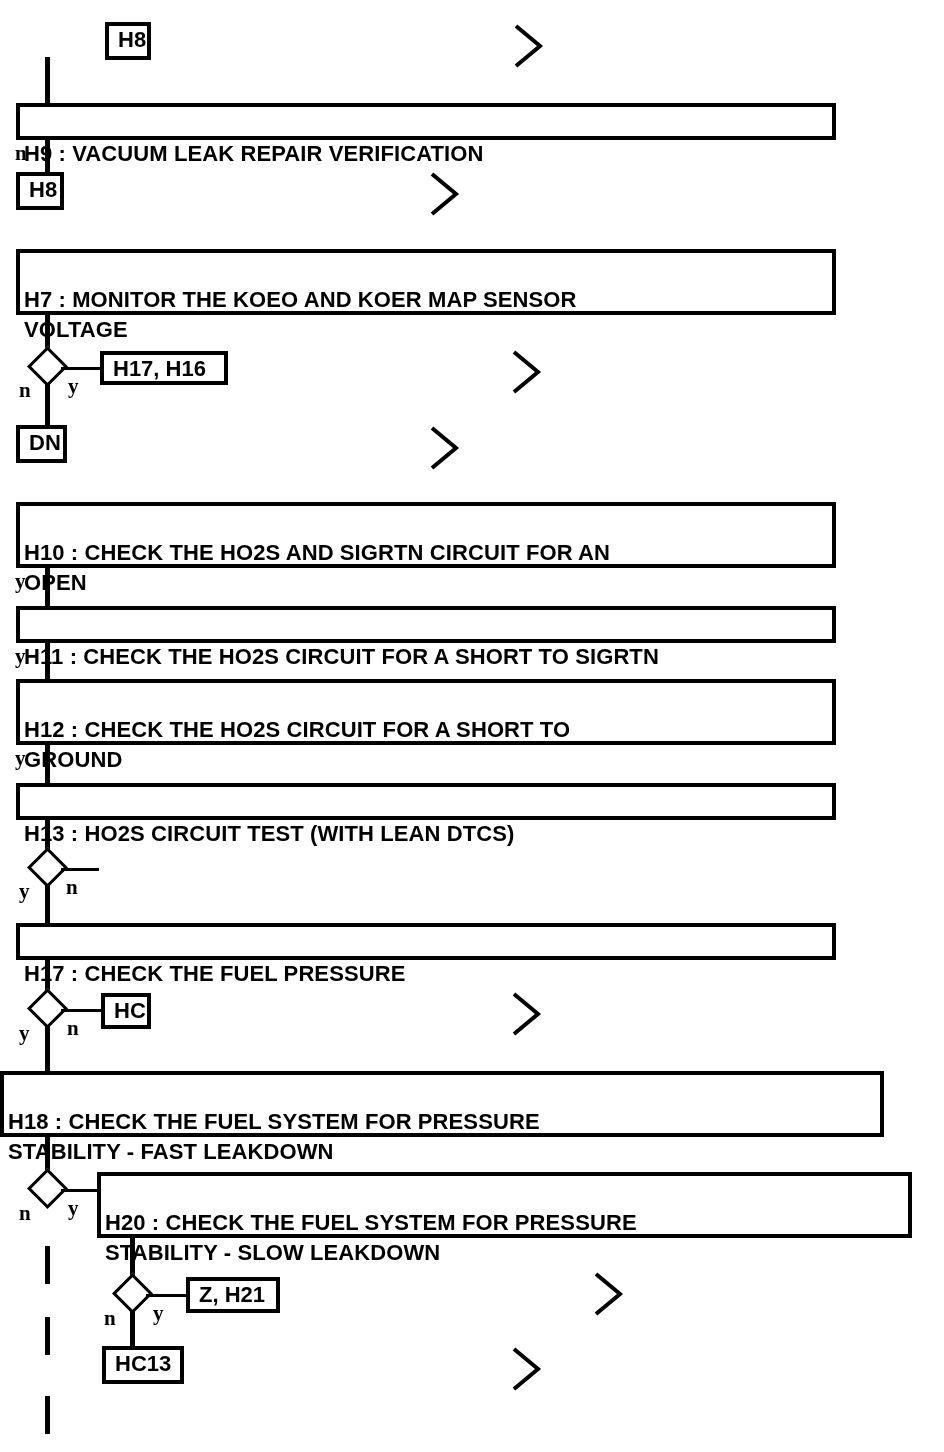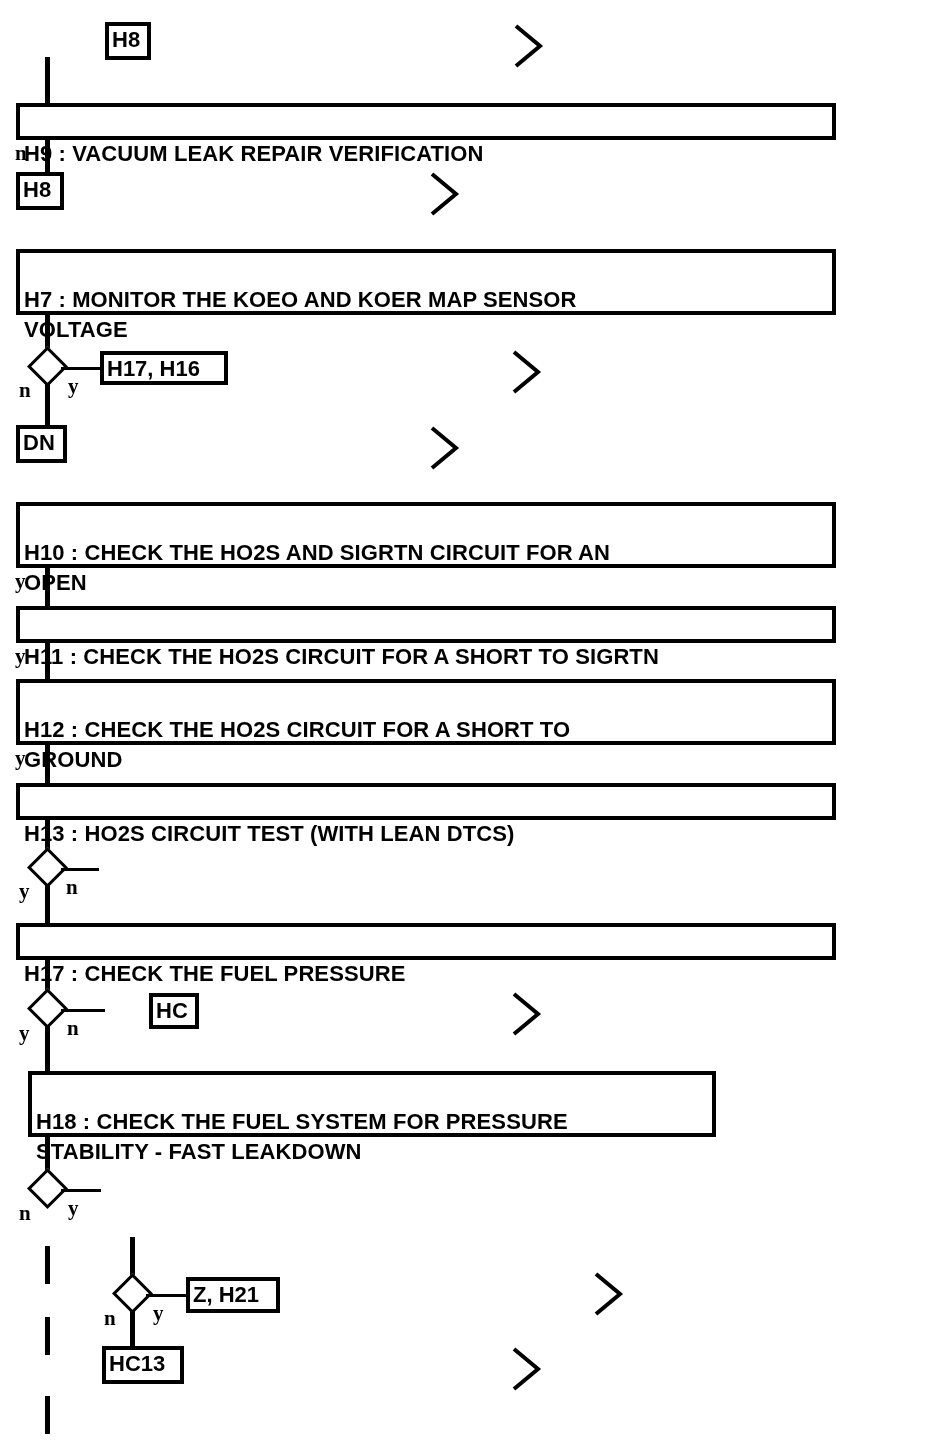--- a/index.html
+++ b/index.html
@@ -33,21 +33,21 @@
   
   .tag {
     position: absolute;
     box-sizing: border-box;
     border: 4px solid #000000;
     background: #ffffff;
     color: #000000;
     font-weight: bold;
     font-size: 22px;
     line-height: 26px;
-    padding: 1px 3px 1px 3px;
+    padding: 1px 3px 1px 9px;
     white-space: nowrap;
     text-align: left;
   }
   
   .vline {
     position: absolute;
     background: #000000;
     width: 5px;
   }
   .hline {
@@ -211,57 +211,61 @@
   <div class="pbox" style="left:16px; top:923px; width:820px; height:37px;">
     <span>H17 : CHECK THE FUEL PRESSURE</span>
   </div>
 
   <div class="vline" style="left:45px; top:958px; height:38px;"></div>
 
   <div class="diamond" style="left:33px; top:994px;"></div>
 
   <div class="hline" style="left:61px; top:1009px; width:44px;"></div>
 
-  <div class="tag" style="left:101px; top:993px; width:50px; height:36px;margin-left:48px;">
+  <div class="tag" style="left:101px; top:993px; width:50px; height:36px;">
     <span>HC</span>
   </div>
 
   <div class="blabel" style="left:67px; top:1018px;">
     <span>n</span>
   </div>
   <div class="blabel" style="left:19px; top:1023px;">
     <span>y</span>
   </div>
 
   <div class="vline" style="left:45px; top:1025px; height:48px;"></div>
 
   <div class="chev" style="left:510px; top:990px;">
     <svg width="34" height="48" viewBox="0 0 34 48">
         <path d="M4 4 L28 24 L4 44" fill="none" stroke="#000" stroke-width="4"></path>
       </svg>
   </div>
 
-  <div class="pbox" style="left:28px; top:1071px; width:688px; height:66px;">
+  <div class="pbox" style="left:0; top:1071px; width:884px; height:66px;">
     <span>H18 : CHECK THE FUEL SYSTEM FOR PRESSURE
 STABILITY - FAST LEAKDOWN</span>
   </div>
 
   <div class="vline" style="left:45px; top:1136px; height:38px;"></div>
 
   <div class="diamond" style="left:33px; top:1174px;"></div>
 
   <div class="hline" style="left:61px; top:1189px; width:40px;"></div>
 
   <div class="blabel" style="left:68px; top:1198px;">
     <span>y</span>
   </div>
   <div class="blabel" style="left:19px; top:1203px;">
     <span>n</span>
   </div>
 
+  <div class="pbox" style="left:97px; top:1172px; width:815px; height:66px;">
+    <span>H20 : CHECK THE FUEL SYSTEM FOR PRESSURE
+STABILITY - SLOW LEAKDOWN</span>
+  </div>
 
   <div class="vline" style="left:45px; top:1246px; height:38px;"></div>
   <div class="vline" style="left:45px; top:1317px; height:38px;"></div>
   <div class="vline" style="left:45px; top:1396px; height:38px;"></div>
 
   <div class="vline" style="left:130px; top:1237px; height:44px;"></div>
 
   <div class="diamond" style="left:118px; top:1279px;"></div>
 
   <div class="hline" style="left:146px; top:1294px; width:44px;"></div>

